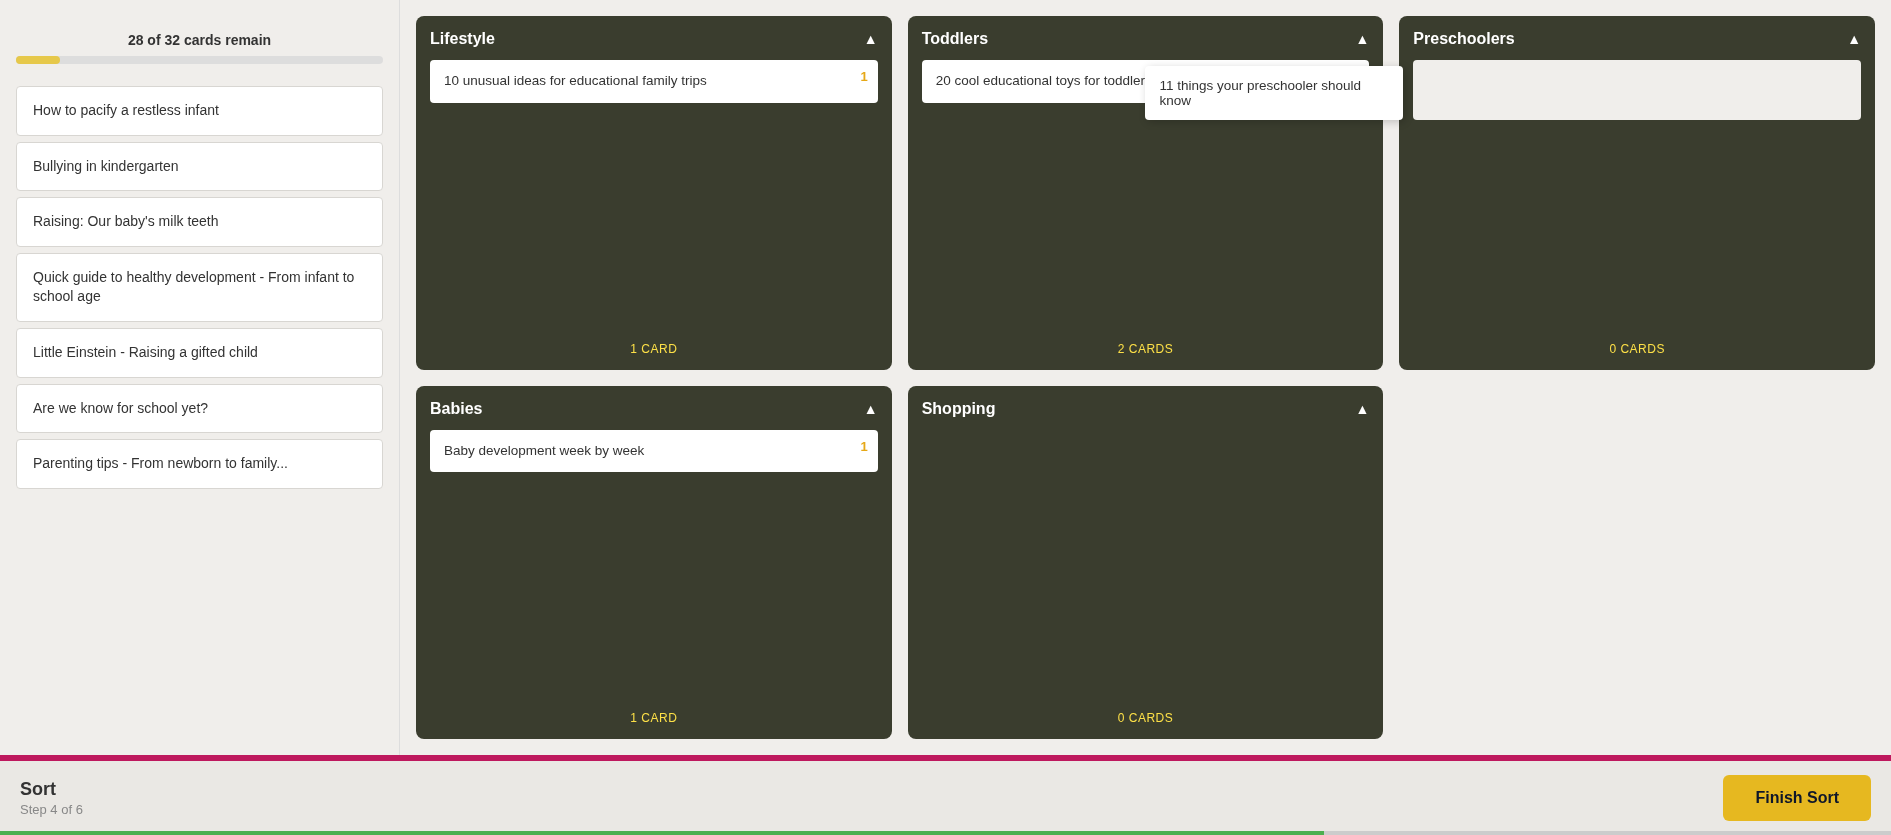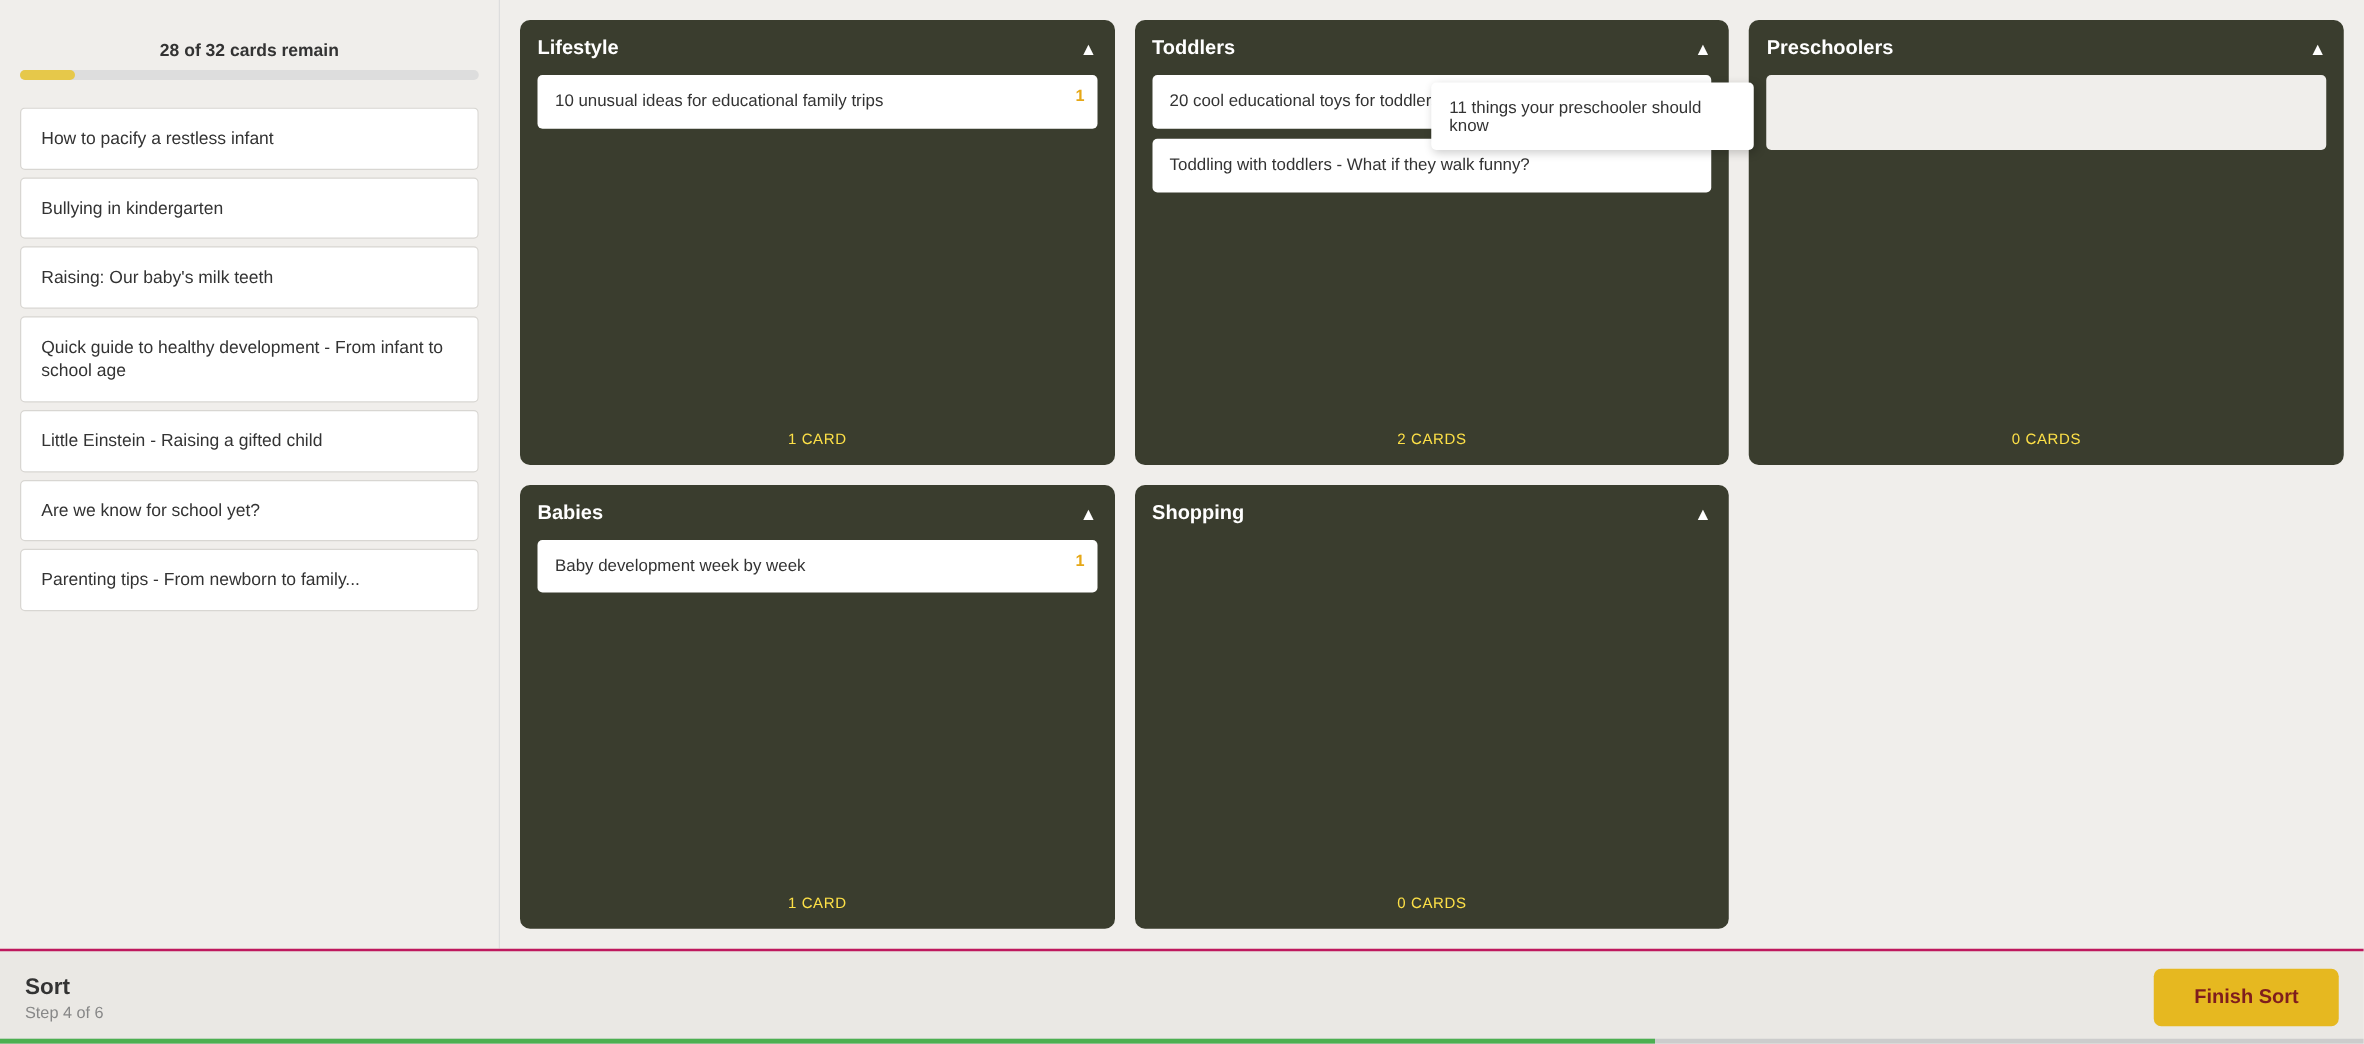--- a/index.html
+++ b/index.html
@@ -156,21 +156,21 @@
       color: #fde047;
       font-size: 12px;
       margin-top: 10px;
       letter-spacing: 0.5px;
       text-transform: uppercase;
     }
 
     
     .bottom-bar {
       background: #eae8e4;
-      border-top: 2px solid #be185d;
+      border-top: 6px solid #be185d;
       padding: 14px 20px;
       display: flex;
       align-items: center;
       justify-content: space-between;
       flex-shrink: 0;
     }
 
     .sort-info {}
 
     .sort-title {
@@ -180,21 +180,21 @@
     }
 
     .sort-step {
       font-size: 13px;
       color: #888;
       margin-top: 2px;
     }
 
     .finish-btn {
       background: #e6b820;
-      color: #7f1d1d;
+      color: #0f172a;
       border: none;
       border-radius: 6px;
       padding: 14px 32px;
       font-size: 16px;
       font-weight: 700;
       cursor: pointer;
     }
 
     .bottom-bar-wrap {
       position: relative;
@@ -286,23 +286,20 @@
 
       <div class="category-column toddlers-col" style="position:relative;">
         <div class="category-header">
           <span class="category-title">Toddlers</span>
           <span class="collapse-icon">▲</span>
         </div>
         <div class="category-cards">
           <div class="category-card">
             <span>20 cool educational toys for toddlers</span>
             <span class="card-number">1</span>
-          </div>
-          <div class="truncated-card">
-            <span>Toddling with toddlers - What if they walk funny?</span>
           </div>
         </div>
         <div class="category-footer">2 CARDS</div>
 
         <div class="preschoolers-tooltip">
           <span>11 things your preschooler should know</span>
         </div>
       </div>
 
       <div class="category-column">

